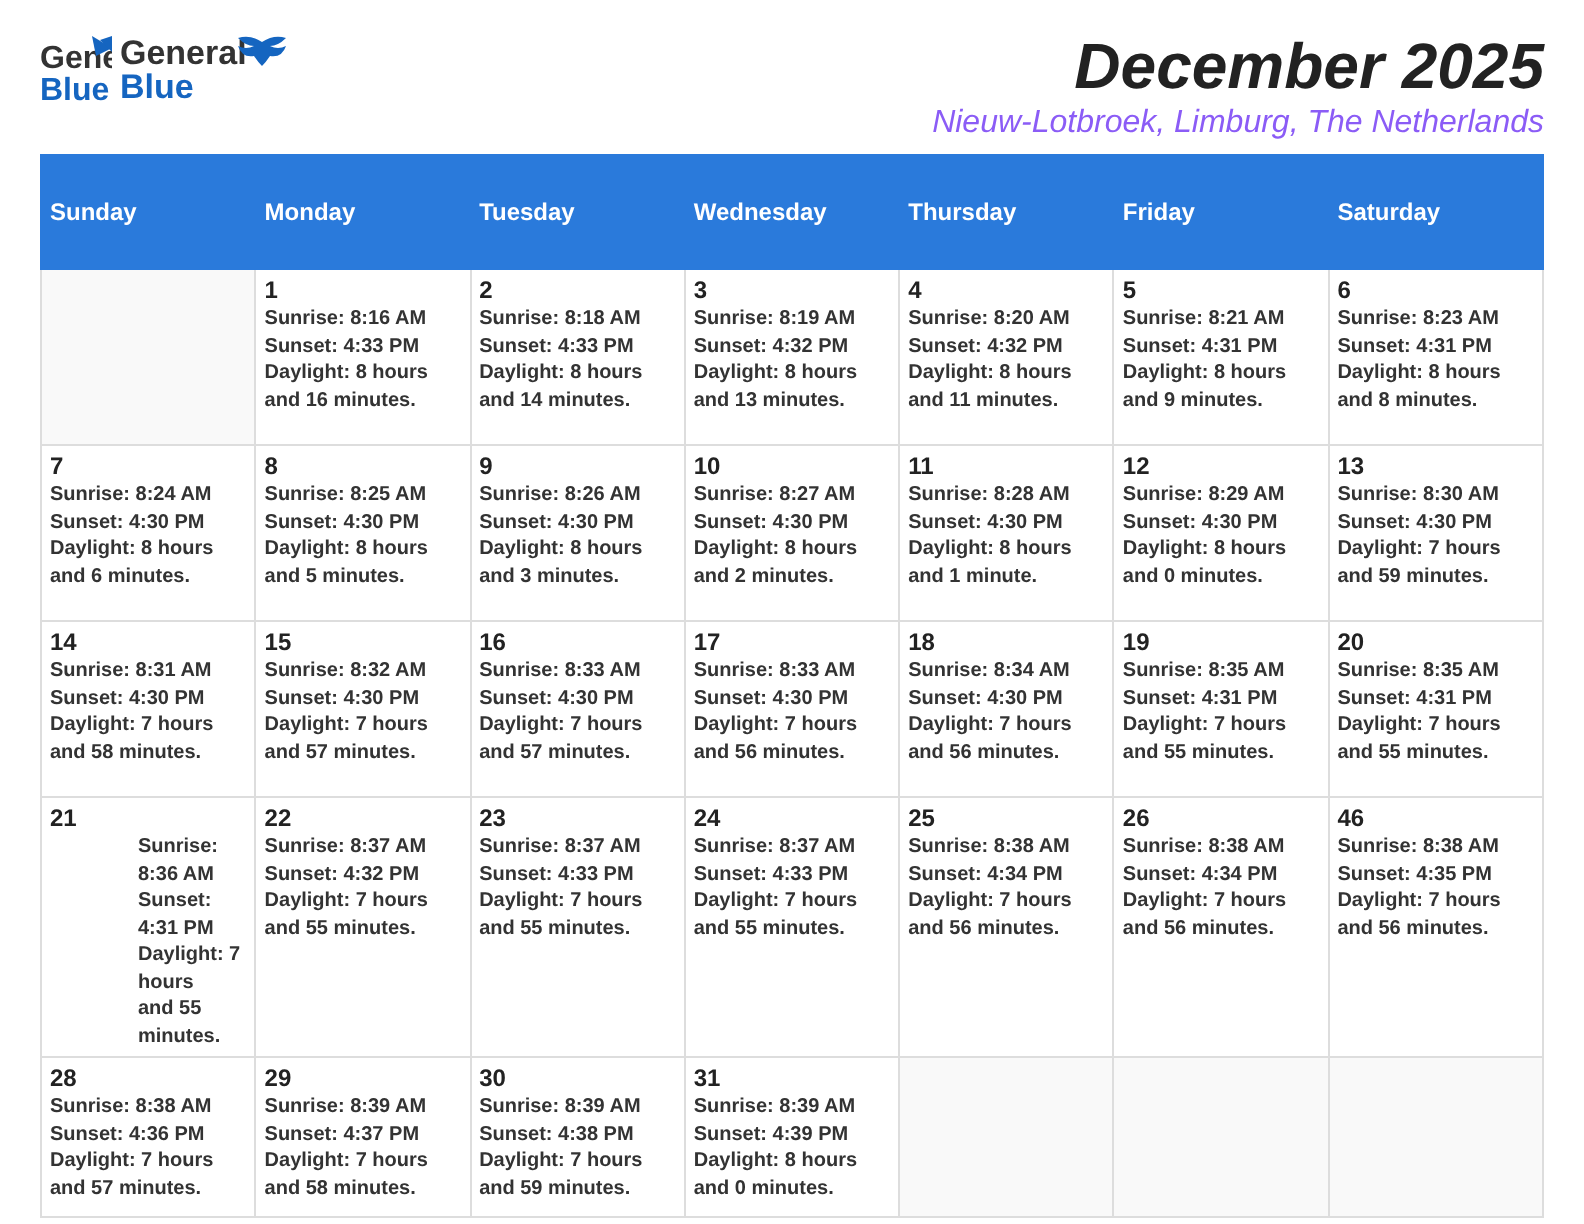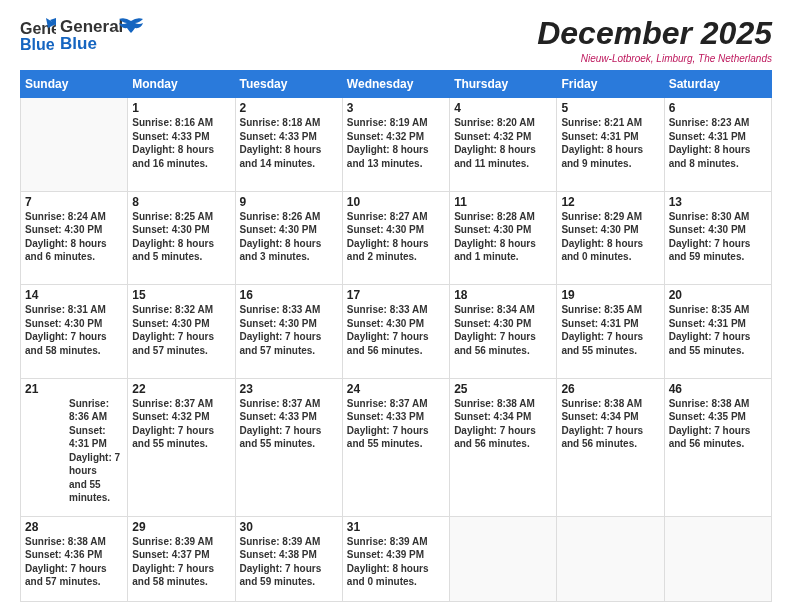--- a/index.html
+++ b/index.html
@@ -27,37 +27,37 @@
       text-align: right;
       font-style: italic;
     }
     .month-title {
       font-size: 32px;
       font-weight: bold;
       color: #222;
       line-height: 1.1;
     }
     .location {
-      font-size: 10px;
-      color: #be185d;
+      font-size: 16px;
+      color: #8b5cf6;
       margin-top: 2px;
     }
     .calendar {
       flex: 1;
       border: 1px solid #ccc;
       border-collapse: collapse;
       width: 100%;
       table-layout: fixed;
     }
     .calendar th {
       background-color: #2a7adb;
       color: #fff;
       font-size: 12px;
       font-weight: bold;
-      padding: 6px 4px;
+      padding: 21px 4px;
       text-align: left;
       border: 1px solid #2a7adb;
     }
     .calendar td {
       border: 1px solid #ddd;
       vertical-align: top;
       padding: 3px 4px;
       font-size: 10px;
       color: #333;
       height: 88px;

